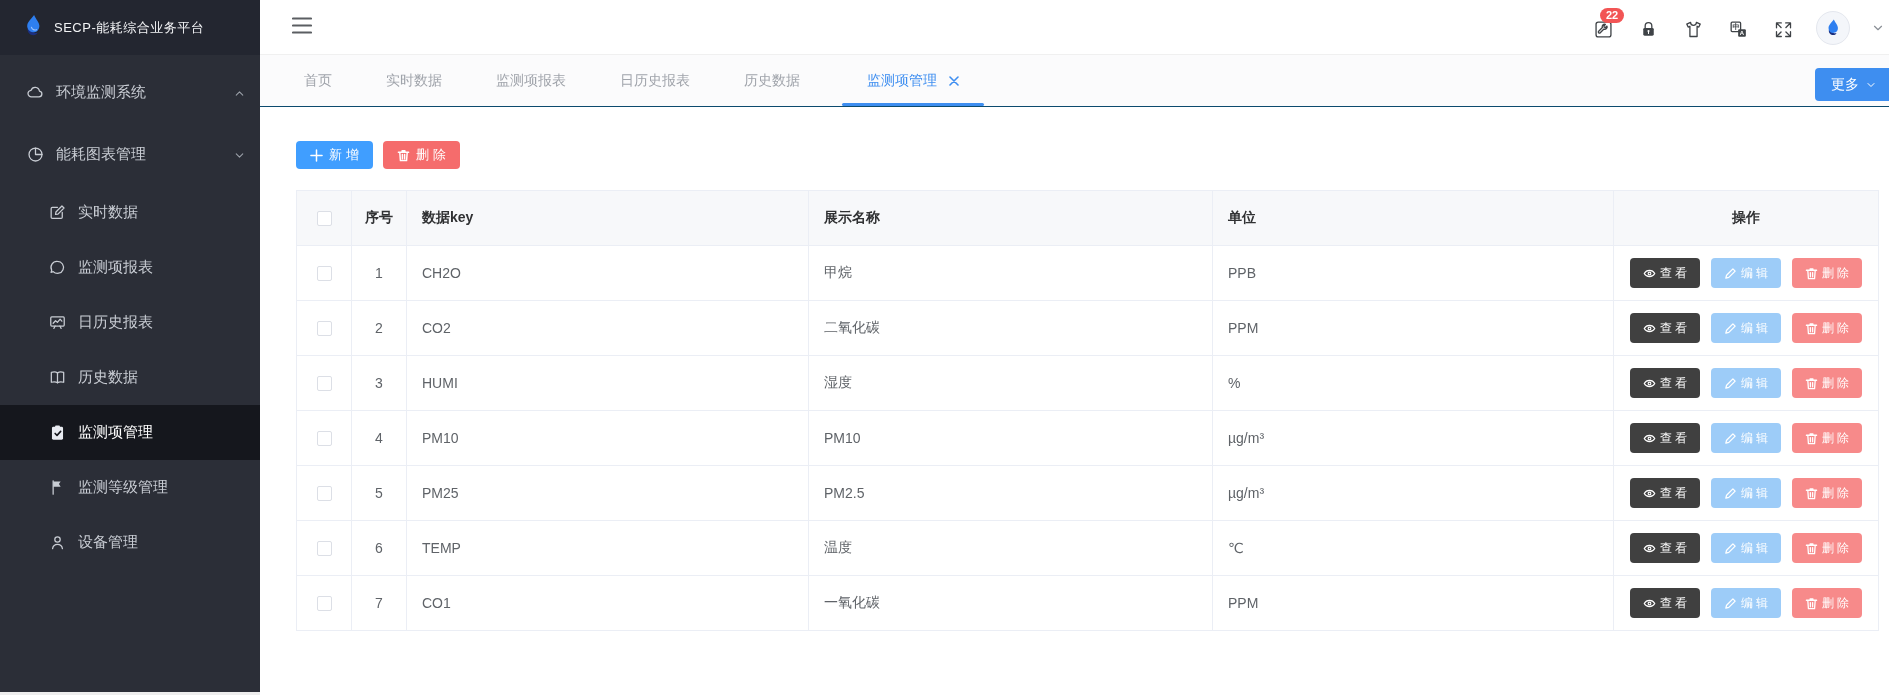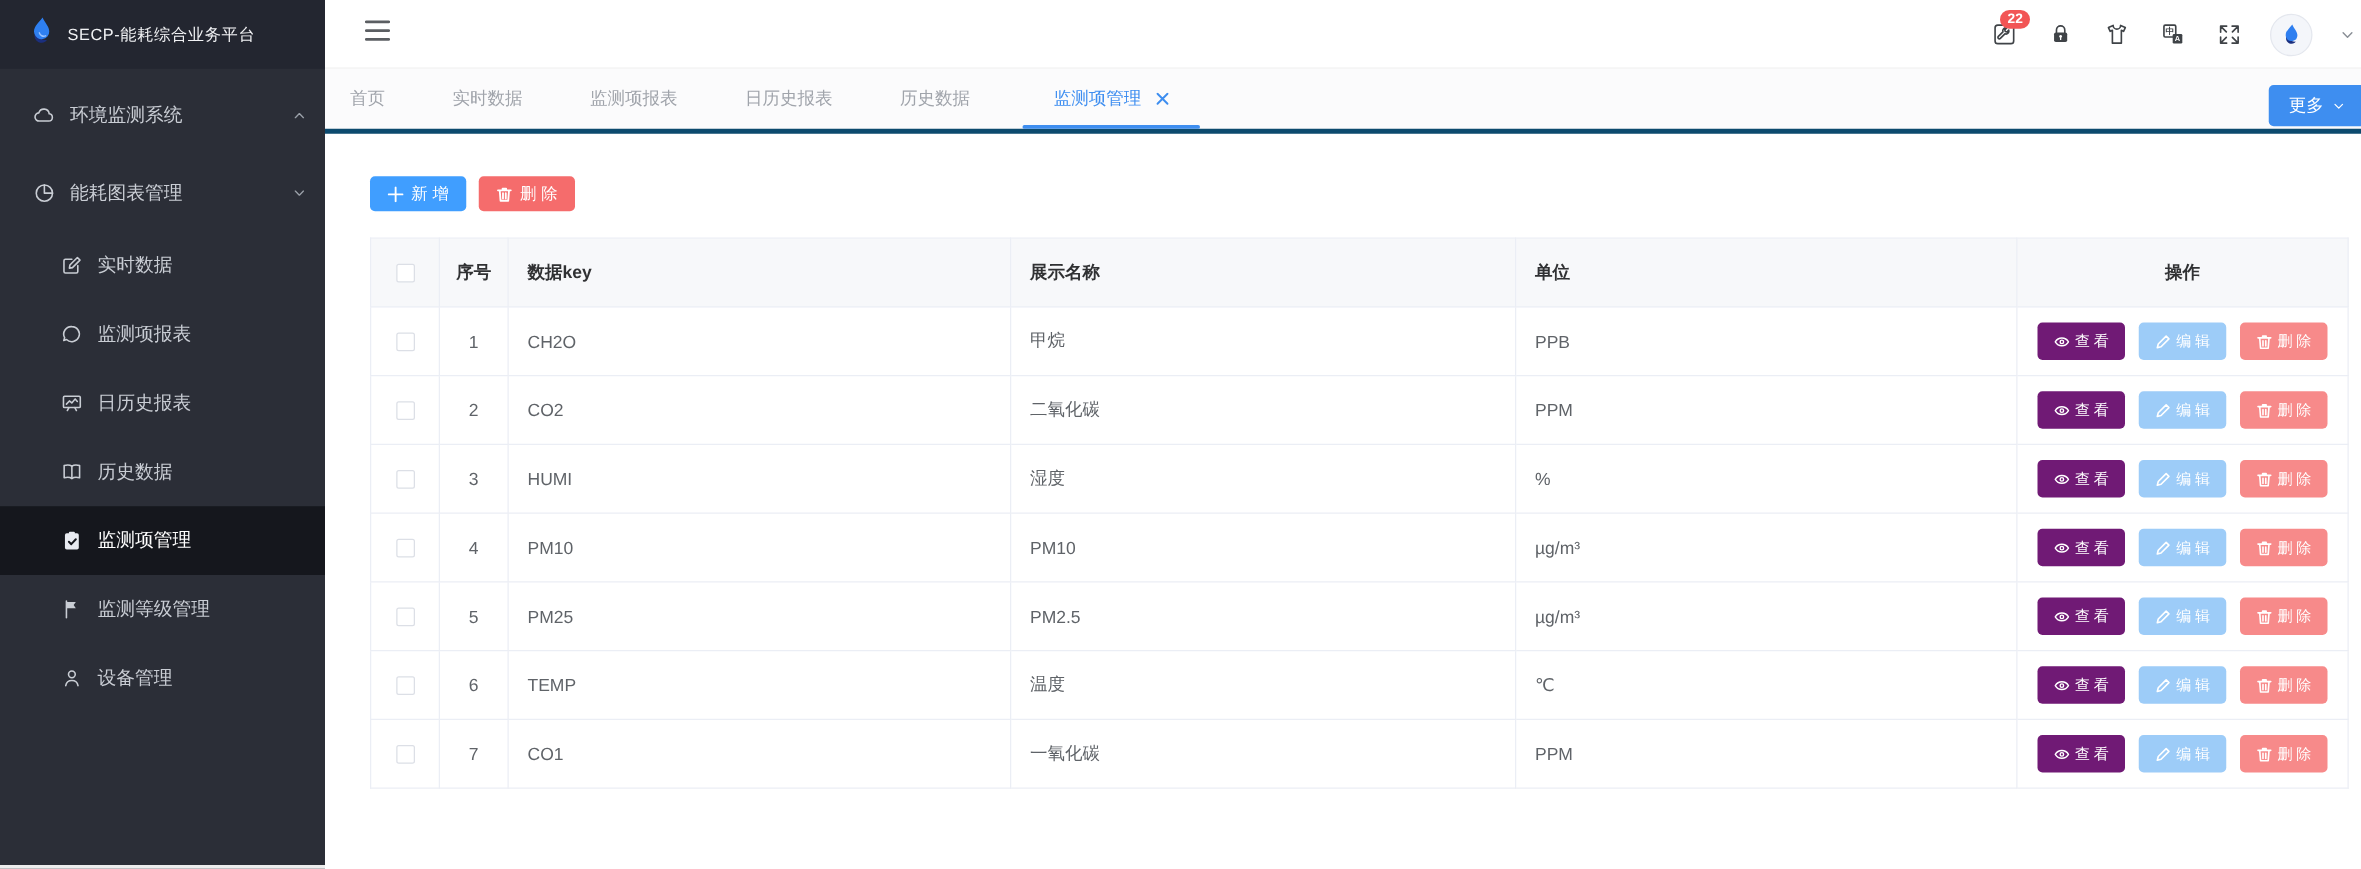--- a/index.html
+++ b/index.html
@@ -25,30 +25,30 @@
   .s-chev svg { width:13px; height:13px; stroke:#9aa0a8; fill:none; stroke-width:2; stroke-linecap:round; stroke-linejoin:round; }
   .s-chev.up svg { transform:rotate(180deg); }
 
   
   .main { flex:1; display:flex; flex-direction:column; min-width:0; }
 
   .topbar { height:55px; background:#fff; border-bottom:1px solid #f0f0f0; position:relative; display:flex; align-items:center; }
   .hamburger { margin-left:32px; cursor:pointer; width:22px; }
   .hamburger svg { width:20px; height:17px; stroke:#5b5e62; stroke-width:2.2; stroke-linecap:round; }
   .top-icons { position:absolute; right:4px; top:0; height:55px; display:flex; align-items:center; gap:21px; }
-  .icon-btn { position:relative; width:24px; height:24px; display:flex; align-items:center; justify-content:center; cursor:pointer; color:#3f4347; }
+  .icon-btn { position:relative; width:24px; height:24px; display:flex; align-items:flex-end; justify-content:center; cursor:pointer; color:#3f4347; }
   .icon-btn svg { width:21px; height:21px; stroke:currentColor; fill:none; stroke-width:1.5; stroke-linecap:round; stroke-linejoin:round; }
   .badge { position:absolute; top:-8px; left:9px; background:#f25555; color:#fff; font-size:11px; line-height:15px; padding:0 6px; border-radius:8px; font-weight:700; }
   .avatar { width:34px; height:34px; border-radius:50%; background:#f4f6fa; border:1px solid #e4e7ee; display:flex; align-items:center; justify-content:center; cursor:pointer; }
   .avatar svg { width:20px; height:20px; }
   .chev-sm { width:14px; height:14px; cursor:pointer; }
   .chev-sm svg { width:14px; height:14px; stroke:#8a8f96; fill:none; stroke-width:2; stroke-linecap:round; stroke-linejoin:round; }
 
   
-  .tabstrip { height:52px; background:#fbfbfc; border-bottom:4px solid #0c4a6e; position:relative; display:flex; align-items:stretch; padding-left:8px; }
+  .tabstrip { height:52px; background:#fbfbfc; border-bottom:1px solid #0c4a6e; position:relative; display:flex; align-items:stretch; padding-left:32px; }
   .tabs { display:flex; }
   .tab { display:flex; align-items:center; padding:0 12px; margin-right:30px; font-size:14px; color:#a0a4ab; cursor:pointer; position:relative; white-space:nowrap; }
   .tab.active { color:#3e8ef0; padding:0 25px; }
   .tab.active::after { content:""; position:absolute; left:0; right:0; bottom:0; height:3px; background:#3e8ef0; border-radius:2px; }
   .tab-x { margin-left:12px; width:10px; height:10px; display:inline-flex; }
   .tab-x svg { width:10px; height:10px; stroke:#3e8ef0; stroke-width:1.6; stroke-linecap:round; }
   .more-btn { position:absolute; right:-4px; top:13px; height:33px; width:78px; background:#3e8ef0; color:#fff; border:none; border-radius:4px; font-size:14px; display:flex; align-items:center; justify-content:center; gap:6px; cursor:pointer; font-family:inherit; }
   .more-btn svg { width:12px; height:12px; stroke:#fff; fill:none; stroke-width:2; stroke-linecap:round; stroke-linejoin:round; }
 
   
@@ -63,21 +63,21 @@
   table { border-collapse:collapse; table-layout:fixed; width:1582px; margin-top:21px; }
   th,td { border:1px solid #ebeef5; font-weight:400; }
   thead th { background:#f7f8fa; height:55px; text-align:left; padding:0 15px; font-size:14px; color:#303133; font-weight:700; }
   thead th.c, td.c { text-align:center; padding:0; }
   tbody td { height:55px; padding:0 15px; font-size:14px; color:#5f6368; background:#fff; }
   .checkbox { display:inline-block; width:15px; height:15px; border:1px solid #dcdfe6; border-radius:2px; background:#fff; vertical-align:middle; cursor:pointer; }
   .row-actions { display:flex; justify-content:center; align-items:center; gap:11px; }
   .act { width:70px; height:30px; border:none; border-radius:4px; color:#fff; font-size:12px; display:inline-flex; align-items:center; justify-content:center; gap:4px; cursor:pointer; font-family:inherit; }
   .act .zh { letter-spacing:3px; margin-right:-3px; }
   .act svg { width:13px; height:13px; stroke:#fff; fill:none; stroke-width:1.4; stroke-linecap:round; stroke-linejoin:round; }
-  .act.view { background:#701a75; }
+  .act.view { background:#404040; }
   .act.edit { background:#9dccf8; }
   .act.delete { background:#f78a8a; }
 </style>
 </head>
 <body>
 
 <div class="app">
 
   <aside class="sidebar">
     <div class="logo">

